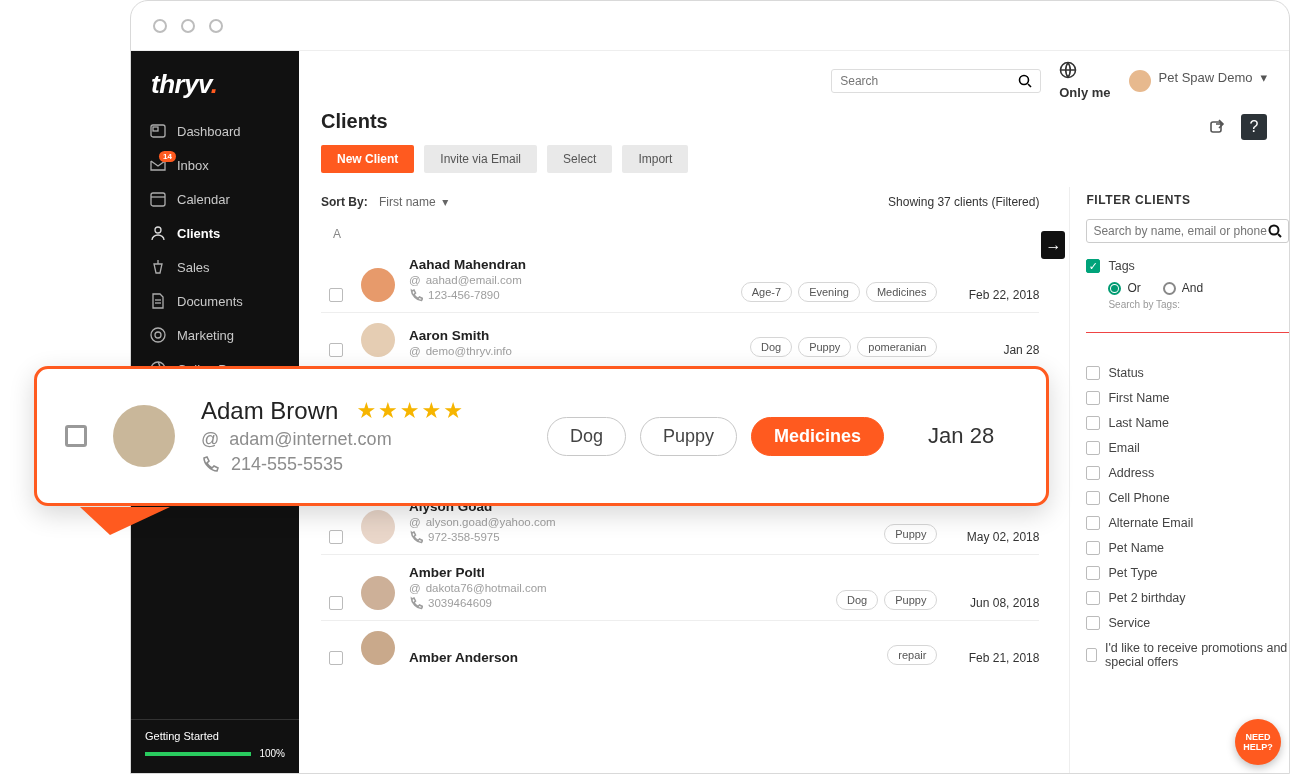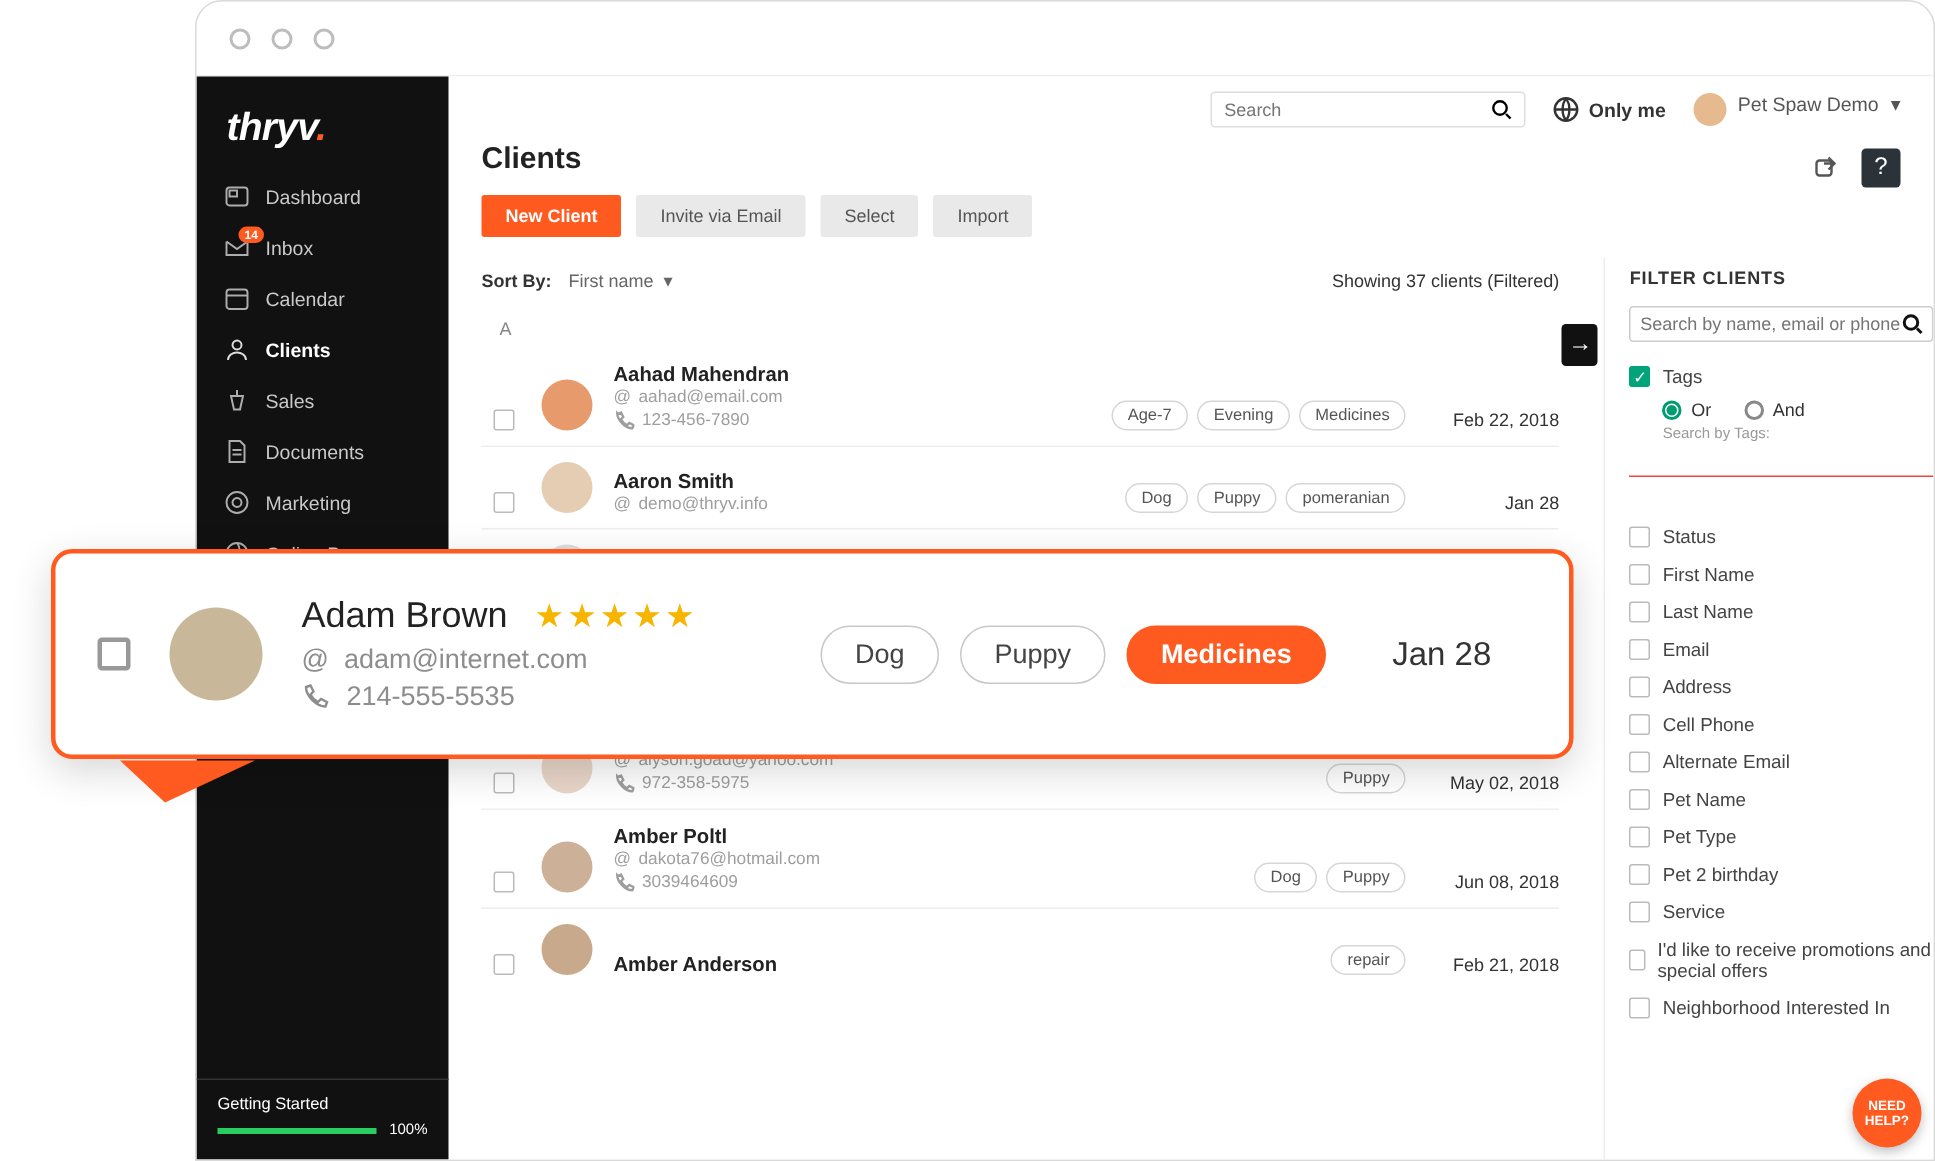--- a/index.html
+++ b/index.html
@@ -24,21 +24,21 @@
   .getting-started .gs-label{ font-size:11px; color:#fff;}
   .progress-row{ display:flex; align-items:center; gap:8px; margin-top:6px;}
   .progress-bar{ flex:1; height:4px; background:#333;}
   .progress-fill{ height:100%; background:#29cc5f;}
   .progress-pct{ font-size:10px; color:#fff;}
 
   .content{ flex:1; display:flex; flex-direction:column; background:#fff; min-width:0;}
   .topbar{ display:flex; justify-content:flex-end; align-items:center; gap:18px; padding:10px 22px;}
   .search-box{ display:flex; align-items:center; border:1px solid #ddd; border-radius:3px; padding:4px 8px; width:210px;}
   .search-box input{ border:none; outline:none; font-size:12px; flex:1; color:#666;}
-  .onlyme{ display:flex; align-items:center; gap:6px; font-size:13px; font-weight:600; color:#333;}
+  .onlyme{ display:flex; gap:6px; font-size:13px; font-weight:600; color:#333;flex-direction:column;}
   .user-chip{ display:flex; gap:8px; font-size:13px; color:#555;}
   .user-chip .avatar{ width:22px; height:22px; border-radius:50%; background:#e7b98e;}
   .page-header{ display:flex; align-items:flex-start; justify-content:space-between; padding:0 22px 6px;}
   .ph-left{}
   .ph-title{ font-size:20px; font-weight:700; color:#222;}
   .action-bar{ display:flex; gap:10px; margin-top:12px;}
   .action-bar button{ border:none; padding:7px 16px; font-size:12px; cursor:pointer; border-radius:2px;}
   .btn-primary{ background:#ff5a1f; color:#fff; font-weight:600;}
   .btn-grey{ background:#e9e9e9; color:#555;}
   .ph-right{ display:flex; gap:10px; align-items:flex-start; padding-top:4px;}
@@ -446,24 +446,20 @@
                   <span>Pet 2 birthday</span>
                 </div>
                 <div class="f-check-row">
                   <div class="f-cbox"></div>
                   <span>Service</span>
                 </div>
                 <div class="f-check-row">
                   <div class="f-cbox"></div>
                   <span>I'd like to receive promotions and special offers</span>
                 </div>
-                <div class="f-check-row">
-                  <div class="f-cbox"></div>
-                  <span>Neighborhood Interested In</span>
-                </div>
               </div>
           </div>
         </div>
       </div>
     </div>
     <div class="need-help">
         <span>NEED HELP?</span>
       </div>
   </div>
 

